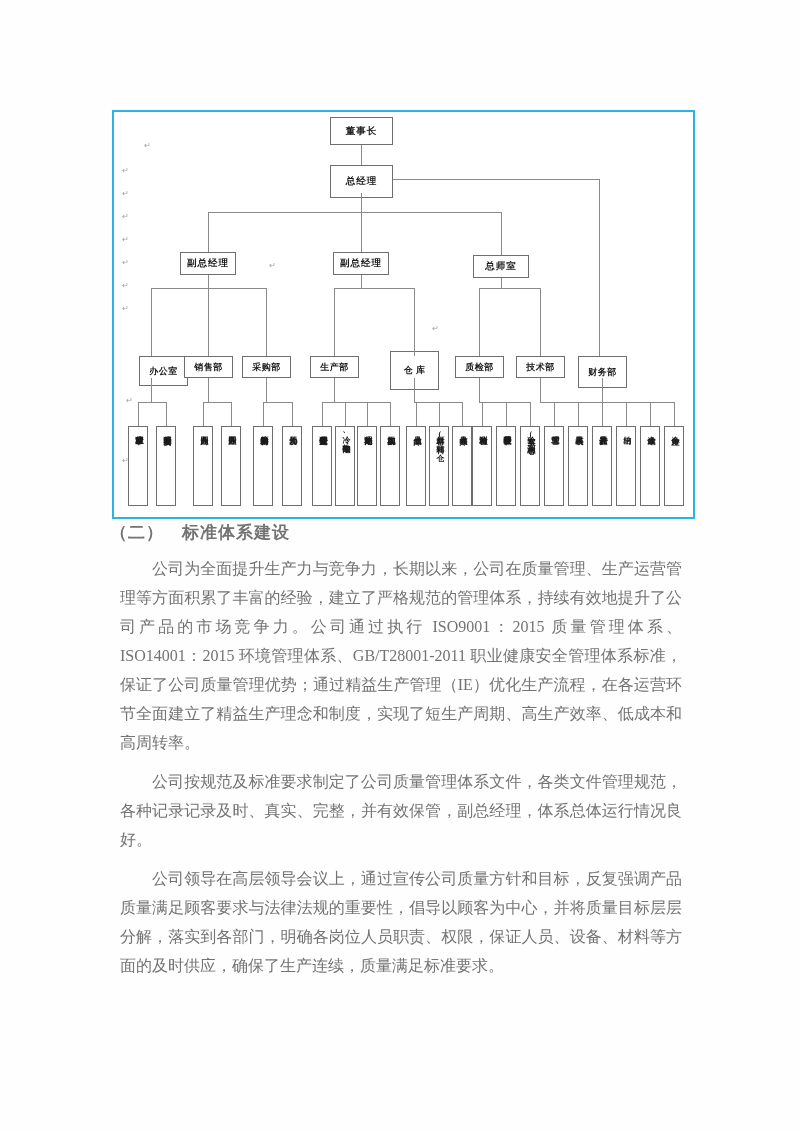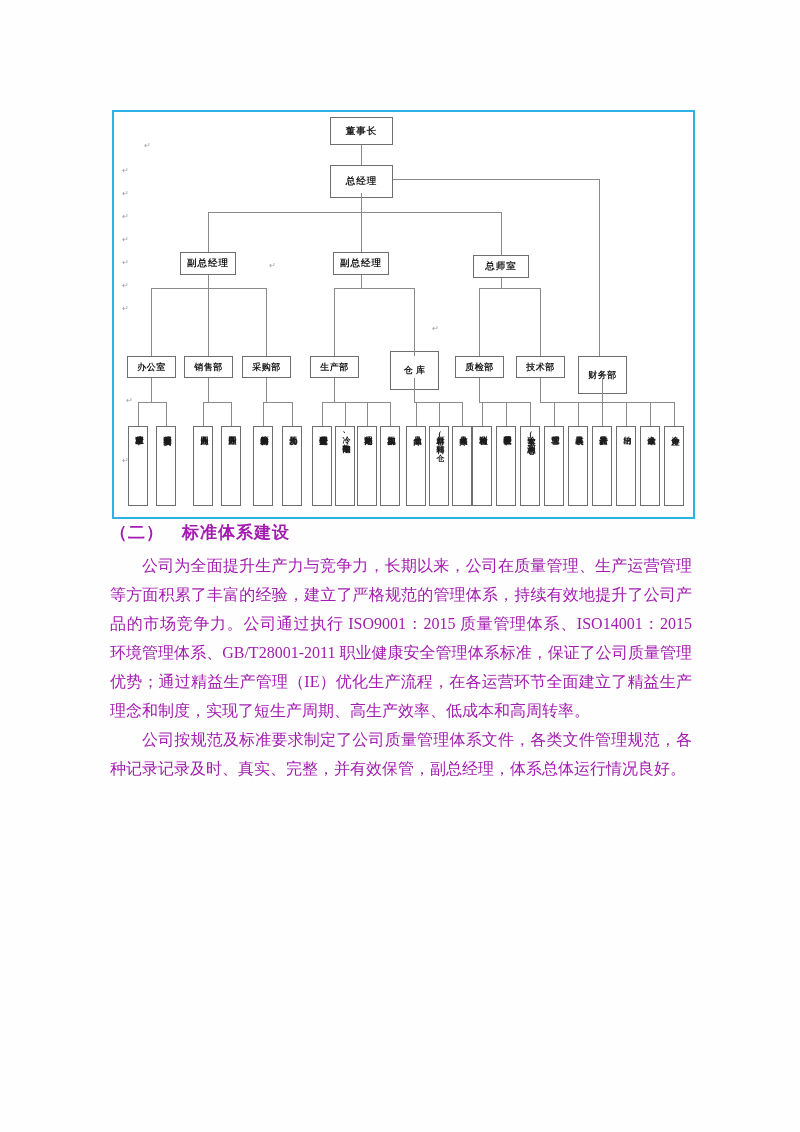--- a/index.html
+++ b/index.html
@@ -9,23 +9,23 @@
         border:2px solid #2bb3e6;background:#ffffff;}
   .node{position:absolute;border:1px solid #6e6e6e;background:#fff;display:flex;
         align-items:center;justify-content:center;color:#1b1b1b;box-sizing:border-box;}
   .lv{font-size:9.5px;font-weight:bold;letter-spacing:1px;}
   .lv4{font-size:9px;font-weight:bold;letter-spacing:0.5px;}
   .unit{writing-mode:vertical-rl;text-orientation:upright;font-size:8px;line-height:1.1;
         padding:3px 0;justify-content:flex-start;font-weight:bold;}
   .vline{position:absolute;width:1px;background:#8a8a8a;}
   .hline{position:absolute;height:1px;background:#8a8a8a;}
   .pmark{position:absolute;color:#a0a0a0;font-size:8px;line-height:1;}
-  .text-block{position:absolute;left:110px;top:521px;width:582px;color:#a21caf;}
+  .text-block{position:absolute;left:110px;top:521px;width:582px;color:#737373;}
   .text-block h2{font-size:17px;font-weight:bold;margin:0 0 7px 0;letter-spacing:1px;}
-  .text-block p{margin:0;font-size:16px;line-height:29px;text-align:justify;
+  .text-block p{margin:10px;font-size:16px;line-height:29px;text-align:justify;
         text-indent:32px;}
 </style>
 </head>
 <body>
 
 <div class="page">
 
   <div class="chart-frame">
 
     <span class="pmark" style="left:30px;top:30px">↵</span>
@@ -41,28 +41,28 @@
     <span class="pmark" style="left:155px;top:150px">↵</span>
     <span class="pmark" style="left:318px;top:213px">↵</span>
 
     <div class="node lv" style="left:216px;top:5px;width:63px;height:28px">董事长</div>
     <div class="node lv" style="left:216px;top:53px;width:63px;height:33px">总经理</div>
 
     <div class="node lv" style="left:66px;top:140px;width:56px;height:23px">副总经理</div>
     <div class="node lv" style="left:219px;top:140px;width:56px;height:23px">副总经理</div>
     <div class="node lv" style="left:359px;top:143px;width:56px;height:23px">总师室</div>
 
-    <div class="node lv4" style="left:13px;top:244px;width:49px;height:22px">办公室</div>
+    <div class="node lv4" style="left:25px;top:244px;width:49px;height:30px">办公室</div>
     <div class="node lv4" style="left:70px;top:244px;width:49px;height:22px">销售部</div>
     <div class="node lv4" style="left:128px;top:244px;width:49px;height:22px">采购部</div>
     <div class="node lv4" style="left:196px;top:244px;width:49px;height:22px">生产部</div>
     <div class="node lv4" style="left:276px;top:239px;width:49px;height:39px">仓 库</div>
     <div class="node lv4" style="left:341px;top:244px;width:49px;height:22px">质检部</div>
     <div class="node lv4" style="left:402px;top:244px;width:49px;height:22px">技术部</div>
-    <div class="node lv4" style="left:464px;top:244px;width:49px;height:38px">财务部</div>
+    <div class="node lv4" style="left:464px;top:244px;width:49px;height:32px">财务部</div>
 
     <div class="node unit" style="left:14px;top:314px;width:20px;height:80px">人事行政管理</div>
     <div class="node unit" style="left:42px;top:314px;width:20px;height:80px">后勤安全管理</div>
     <div class="node unit" style="left:79px;top:314px;width:20px;height:80px">国内业务</div>
     <div class="node unit" style="left:107px;top:314px;width:20px;height:80px">国际业务</div>
     <div class="node unit" style="left:139px;top:314px;width:20px;height:80px">原材料物资采购</div>
     <div class="node unit" style="left:168px;top:314px;width:20px;height:80px">外协加工</div>
     <div class="node unit" style="left:198px;top:314px;width:20px;height:80px">生产计划设备管理</div>
     <div class="node unit" style="left:221px;top:314px;width:20px;height:80px">冷、热镦车间</div>
     <div class="node unit" style="left:243px;top:314px;width:20px;height:80px">热处理车间</div>
@@ -140,15 +140,16 @@
     <div class="vline" style="left:488px;top:290px;height:24px"></div>
     <div class="vline" style="left:512px;top:290px;height:24px"></div>
     <div class="vline" style="left:536px;top:290px;height:24px"></div>
     <div class="vline" style="left:560px;top:290px;height:24px"></div>
   </div>
 
   <div class="text-block">
     <h2>（二）　标准体系建设</h2>
     <p>公司为全面提升生产力与竞争力，长期以来，公司在质量管理、生产运营管理等方面积累了丰富的经验，建立了严格规范的管理体系，持续有效地提升了公司产品的市场竞争力。公司通过执行 ISO9001：2015 质量管理体系、ISO14001：2015 环境管理体系、GB/T28001-2011 职业健康安全管理体系标准，保证了公司质量管理优势；通过精益生产管理（IE）优化生产流程，在各运营环节全面建立了精益生产理念和制度，实现了短生产周期、高生产效率、低成本和高周转率。</p>
     <p>公司按规范及标准要求制定了公司质量管理体系文件，各类文件管理规范，各种记录记录及时、真实、完整，并有效保管，副总经理，体系总体运行情况良好。</p>
+    <p>公司领导在高层领导会议上，通过宣传公司质量方针和目标，反复强调产品质量满足顾客要求与法律法规的重要性，倡导以顾客为中心，并将质量目标层层分解，落实到各部门，明确各岗位人员职责、权限，保证人员、设备、材料等方面的及时供应，确保了生产连续，质量满足标准要求。</p>
   </div>
 
 </div>
 
 </body></html>

